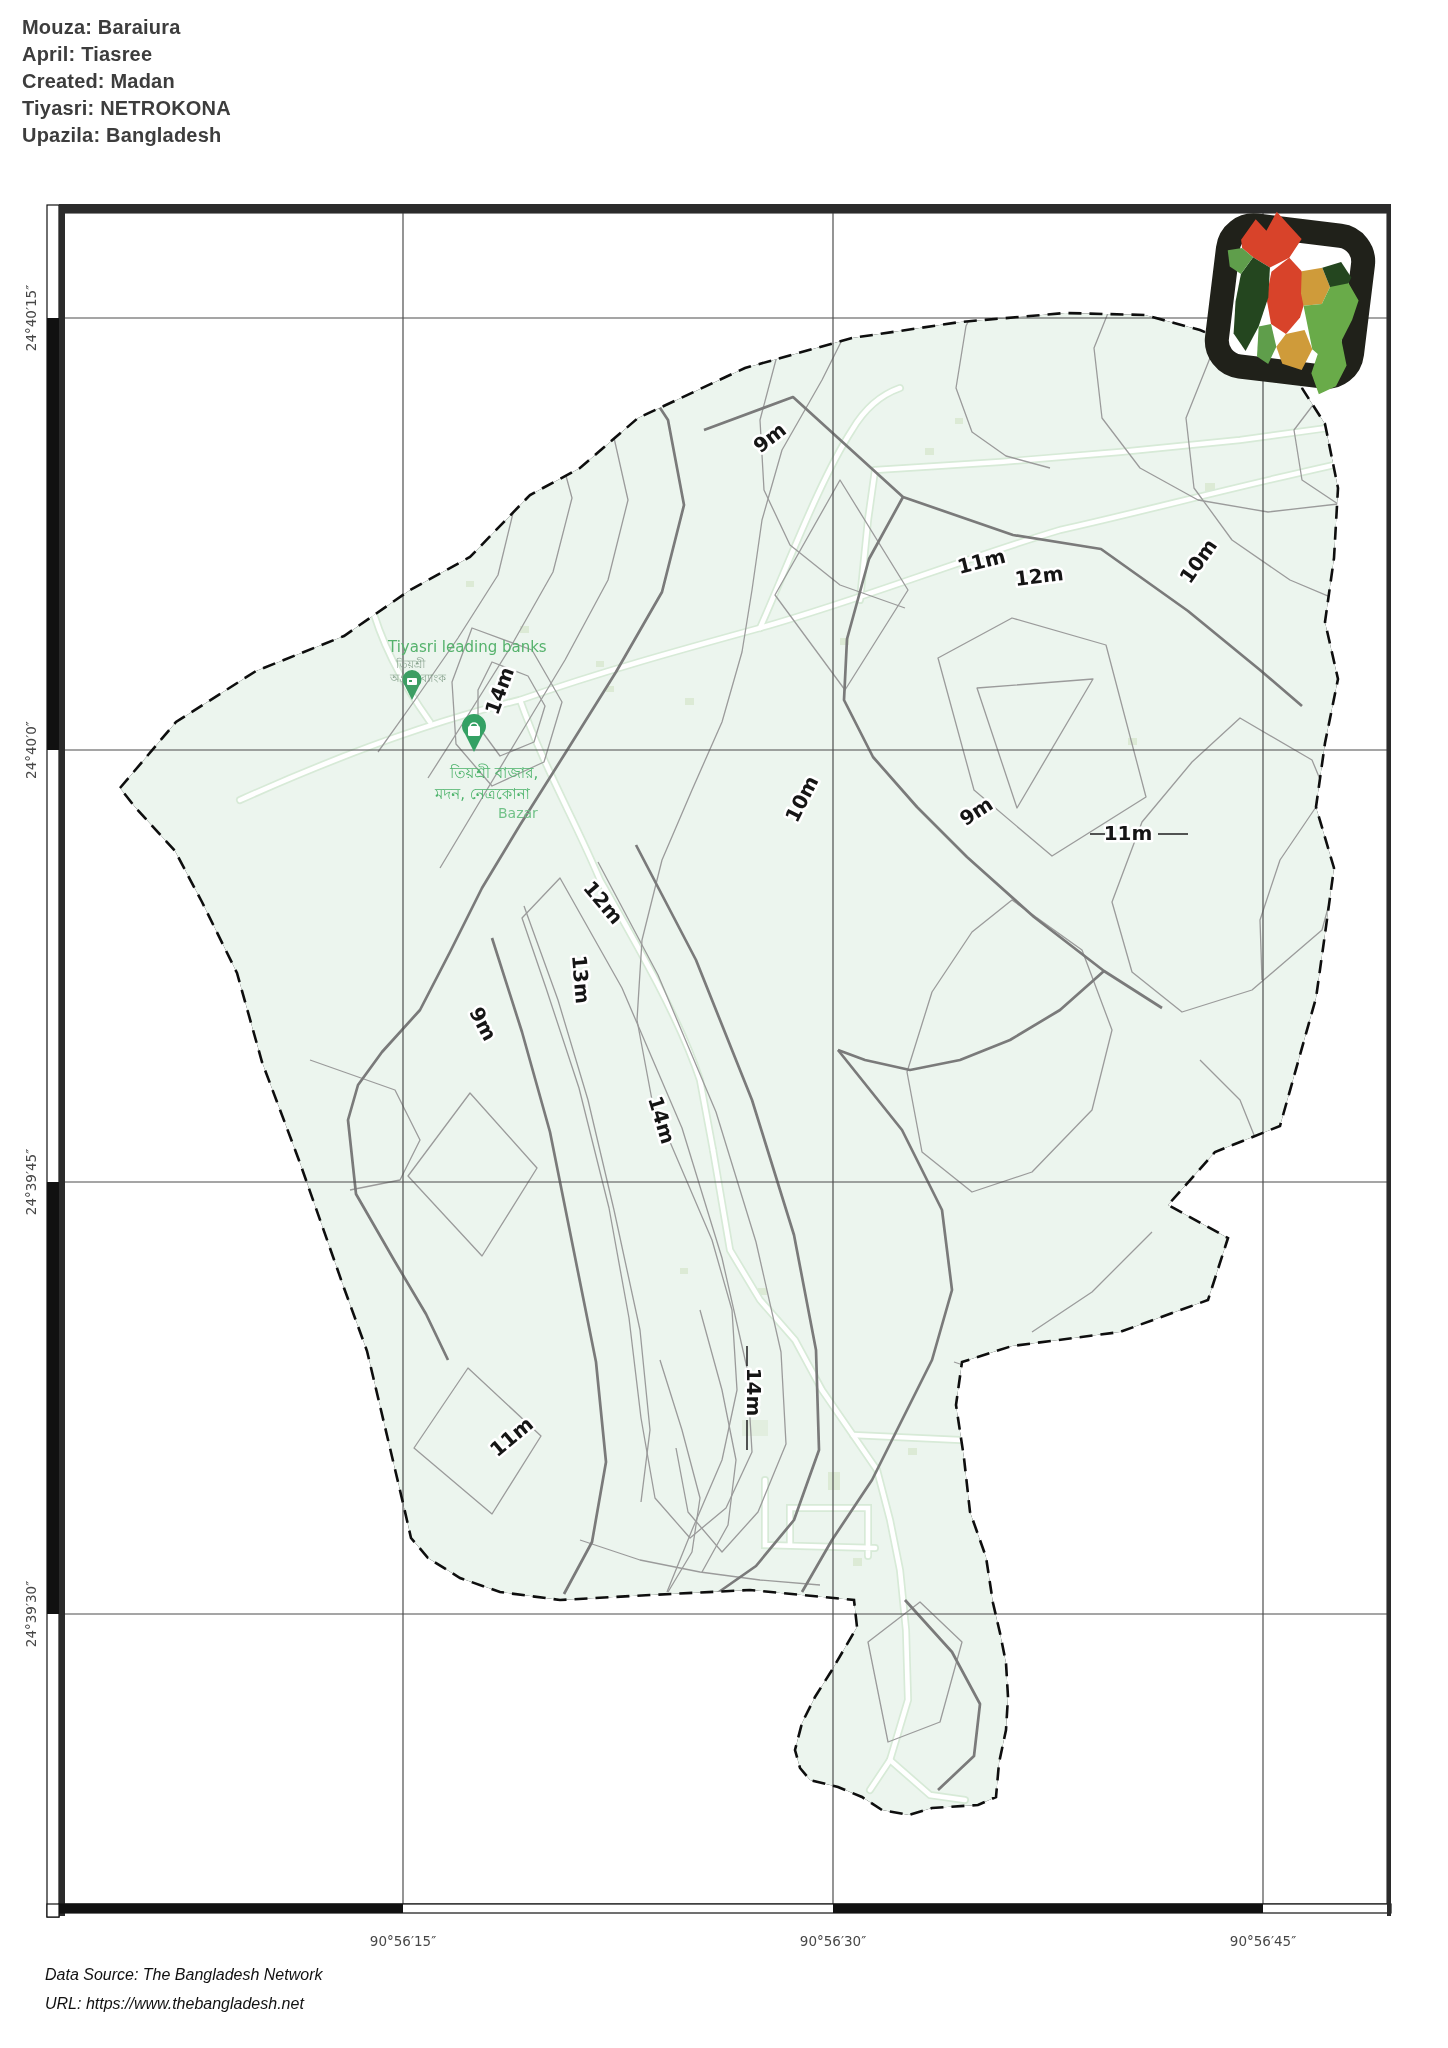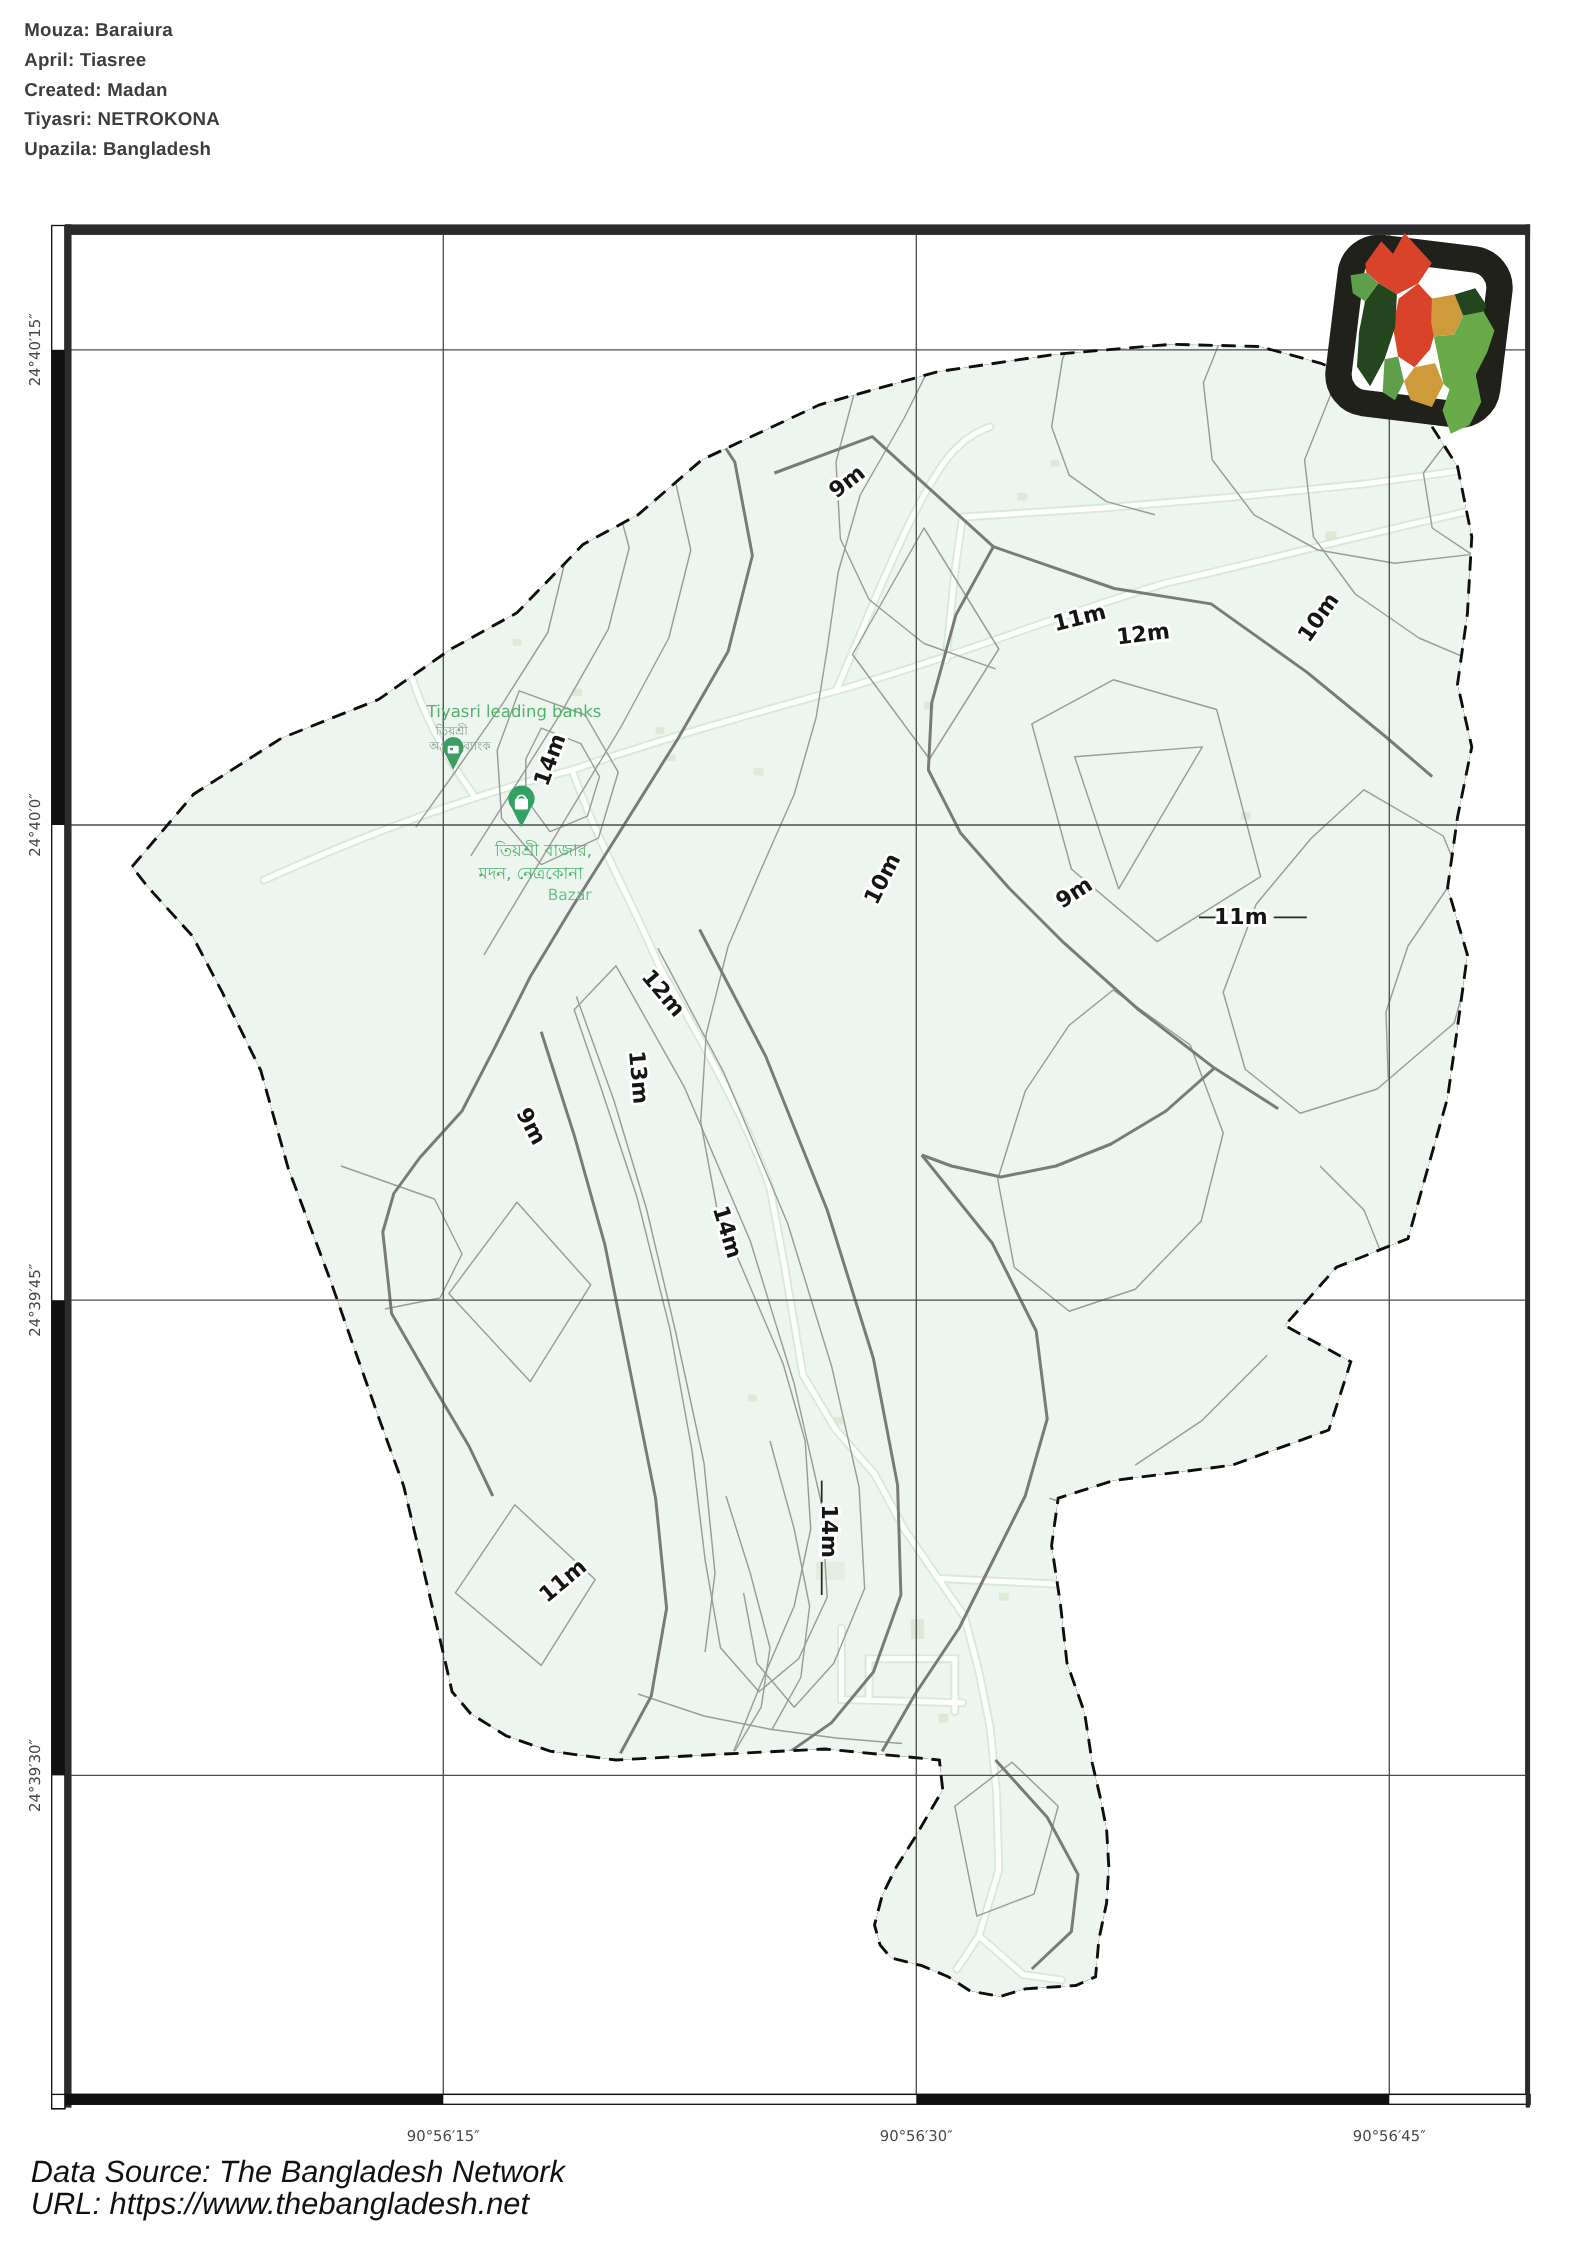--- a/index.html
+++ b/index.html
@@ -1,34 +1,34 @@
 <!DOCTYPE html>
 <html><head>
 <meta charset="utf-8">
 <style>
   html,body{margin:0;padding:0;background:#ffffff;}
   #page{position:relative;width:1448px;height:2048px;background:#fff;overflow:hidden;
         font-family:"DejaVu Sans",sans-serif;}
   #header{position:absolute;left:22px;top:14px;line-height:27px;
           font-family:"Liberation Sans",sans-serif;font-weight:bold;
-          font-size:17px;color:#3d3d3d;letter-spacing:0.2px;}
+          font-size:20px;color:#3d3d3d;letter-spacing:0.2px;}
   #map-svg{position:absolute;left:0;top:0;}
   #logo{position:absolute;left:1200px;top:206px;width:178px;height:190px;
         transform:rotate(7deg);}
   .coord-label{font-size:13.5px;fill:#474747;font-family:"DejaVu Sans",sans-serif;}
   .contour-label{font-size:20px;font-weight:bold;fill:#151515;
                  font-family:"DejaVu Sans",sans-serif;
                  paint-order:stroke;stroke:#ffffff;stroke-width:5px;stroke-linejoin:round;}
   .place-en{font-size:15px;fill:#55b26c;font-family:"DejaVu Sans",sans-serif;}
   .place-bn-small{font-size:11px;fill:#86a18c;font-family:"DejaVu Sans",sans-serif;}
   .place-bn{font-size:15px;fill:#4db36b;font-family:"DejaVu Sans",sans-serif;}
   .place-bazar{font-size:14px;fill:#72c289;font-family:"DejaVu Sans",sans-serif;}
-  #footer-left{position:absolute;left:28px;top:1960px;
+  #footer-left{position:absolute;left:45px;top:1960px;
                font-family:"Liberation Sans",sans-serif;font-style:italic;
-               font-size:28px;color:#111;line-height:29px;}
+               font-size:16px;color:#111;line-height:29px;}
   #footer-right{position:absolute;right:26px;top:1950px;text-align:right;
                 font-family:"Liberation Serif",serif;font-weight:bold;
                 font-size:17px;color:#161616;line-height:23px;}
 </style>
 </head>
 <body>
 
 <div id="page">
 
   <div id="header">

